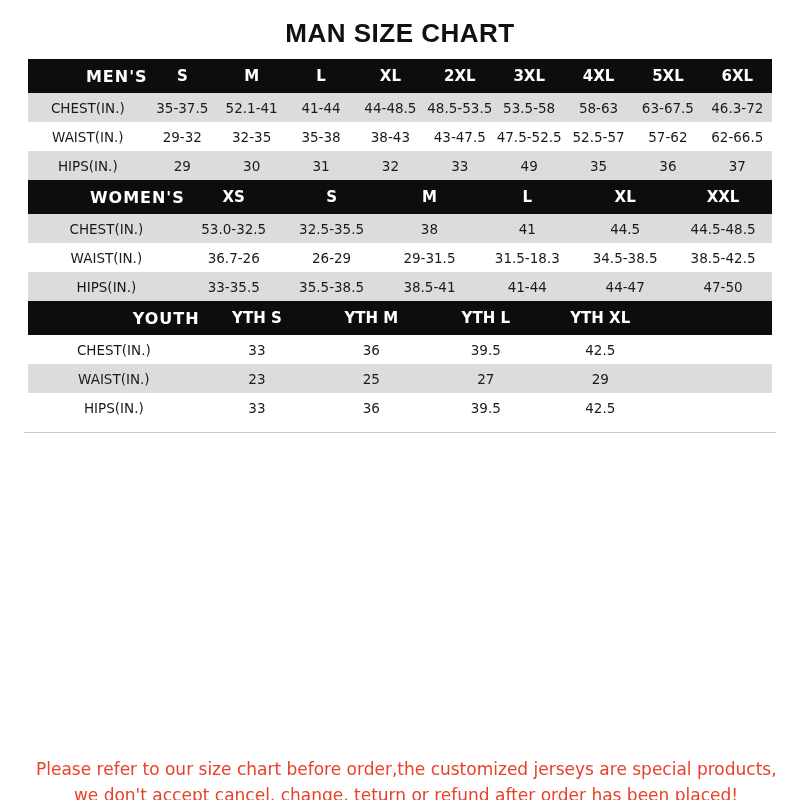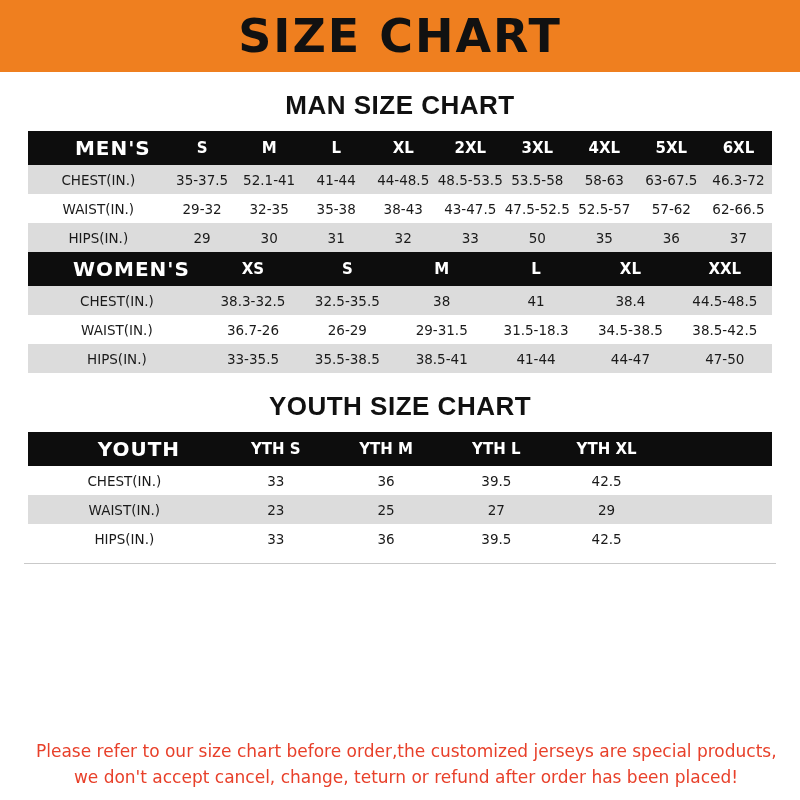--- a/index.html
+++ b/index.html
@@ -66,24 +66,24 @@
     border: 0;
   }
   table.size-table thead th {
     background: #0d0d0d;
     color: #ffffff;
     font-weight: bold;
     font-size: 15px;
     height: 34px;
   }
   table.size-table thead th.first-col {
-    text-align: center;
-    padding-left: 29px;
+    text-align: right;
+    padding-left: 8px;
     letter-spacing: 1px;
-    font-size: 20px;
+    font-size: 16px;
   }
   table.size-table tbody tr.alt-light td {
     background: #dcdcdc;
   }
   table.size-table tbody tr.alt-dark td {
     background: #ffffff;
   }
   table.size-table tbody td.first-col {
     text-align: center;
     font-size: 13.5px;
@@ -111,23 +111,20 @@
     height: 1px;
     background: #c9c9c9;
     margin: 10px 24px 8px 24px;
   }
 </style>
 </head>
 <body>
 
 <div class="page">
 
-  <div class="banner">
-    <div class="banner-title">SIZE CHART</div>
-  </div>
 
   <div class="section">
     <div class="section-title">MAN SIZE CHART</div>
     <table class="size-table">
       <thead>
         <tr>
           <th class="first-col" style="width:15%">MEN'S</th>
           <th>S</th>
           <th>M</th>
           <th>L</th>
@@ -164,21 +161,21 @@
           <td>57-62</td>
           <td>62-66.5</td>
         </tr>
         <tr class="alt-light">
           <td class="first-col">HIPS(IN.)</td>
           <td>29</td>
           <td>30</td>
           <td>31</td>
           <td>32</td>
           <td>33</td>
-          <td>50</td>
+          <td>49</td>
           <td>35</td>
           <td>36</td>
           <td>37</td>
         </tr>
       </tbody>
     </table>
   </div>
 
   <div class="section">
     <table class="size-table">
@@ -189,25 +186,25 @@
           <th>S</th>
           <th>M</th>
           <th>L</th>
           <th>XL</th>
           <th>XXL</th>
         </tr>
       </thead>
       <tbody>
         <tr class="alt-light">
           <td class="first-col">CHEST(IN.)</td>
-          <td>38.3-32.5</td>
+          <td>53.0-32.5</td>
           <td>32.5-35.5</td>
           <td>38</td>
           <td>41</td>
-          <td>38.4</td>
+          <td>44.5</td>
           <td>44.5-48.5</td>
         </tr>
         <tr class="alt-dark">
           <td class="first-col">WAIST(IN.)</td>
           <td>36.7-26</td>
           <td>26-29</td>
           <td>29-31.5</td>
           <td>31.5-18.3</td>
           <td>34.5-38.5</td>
           <td>38.5-42.5</td>
@@ -219,21 +216,20 @@
           <td>38.5-41</td>
           <td>41-44</td>
           <td>44-47</td>
           <td>47-50</td>
         </tr>
       </tbody>
     </table>
   </div>
 
   <div class="section">
-    <div class="section-title">YOUTH SIZE CHART</div>
     <table class="size-table">
       <thead>
         <tr>
           <th class="first-col" style="width:22%">YOUTH</th>
           <th>YTH S</th>
           <th>YTH M</th>
           <th>YTH L</th>
           <th>YTH XL</th>
           <th style="background:#0d0d0d"></th>
         </tr>

